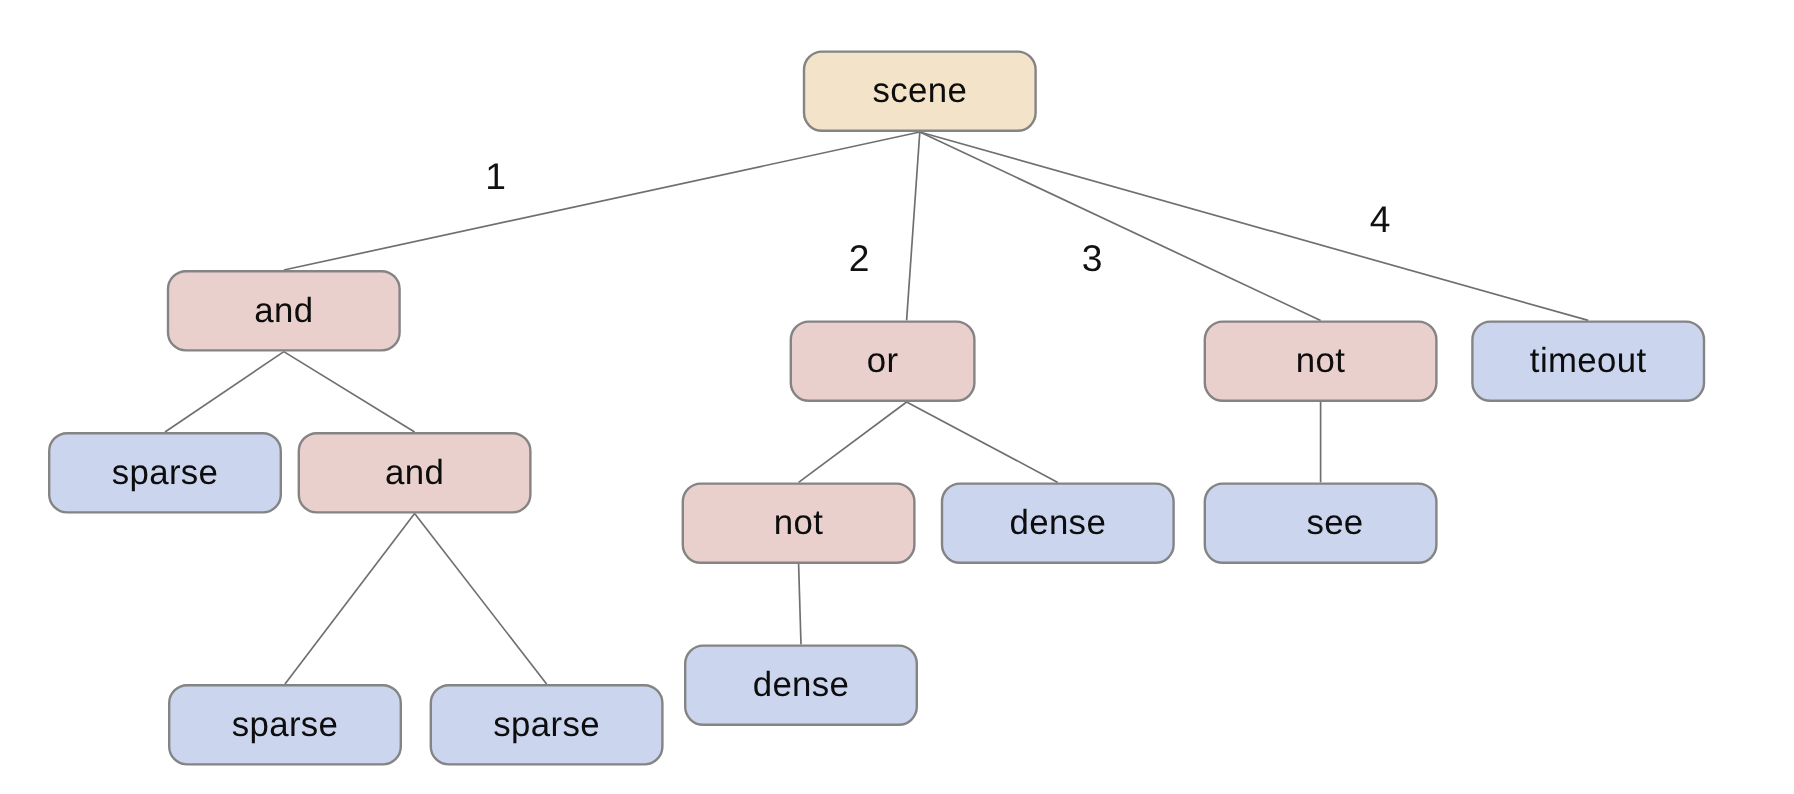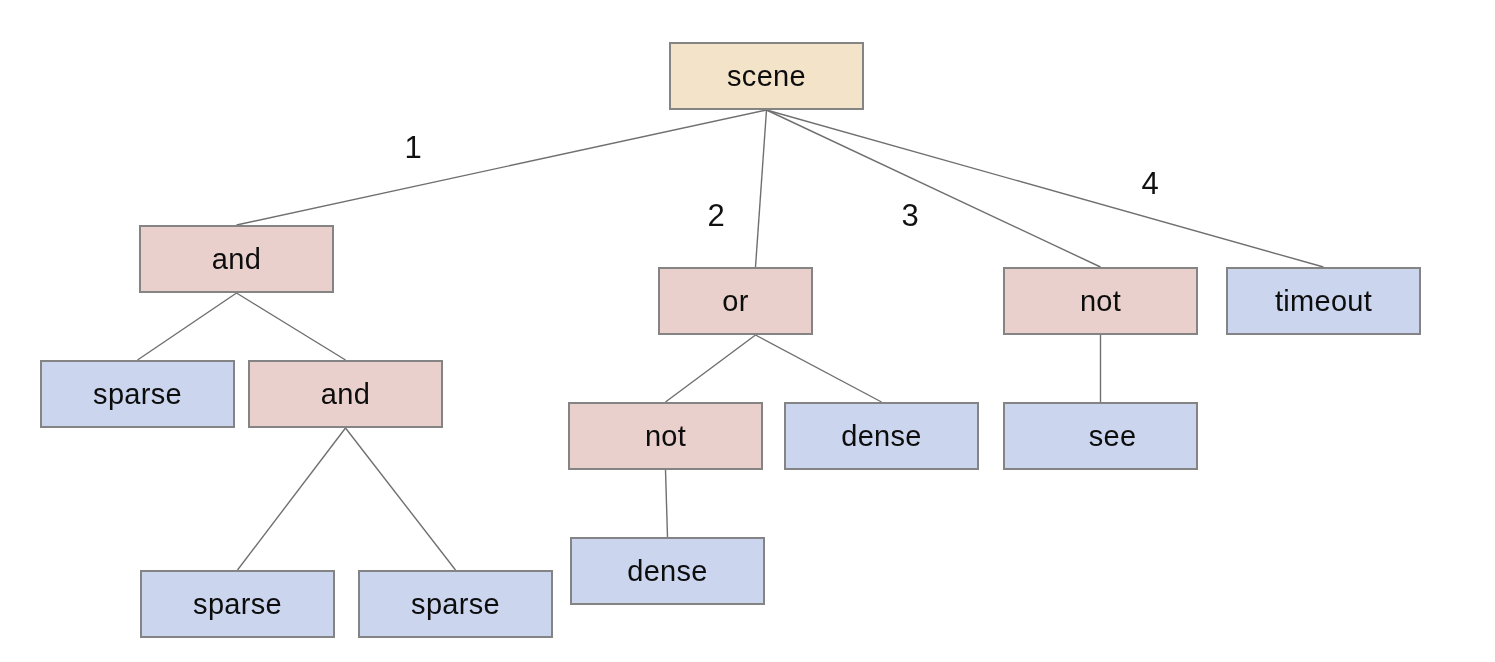--- a/index.html
+++ b/index.html
@@ -19,21 +19,21 @@
     position: absolute;
     left: 0;
     top: 0;
     width: 1495px;
     height: 662px;
   }
   .node {
     position: absolute;
     box-sizing: border-box;
     border: 2px solid #848484;
-    border-radius: 0;
+    border-radius: 16px;
     display: flex;
     align-items: center;
     justify-content: center;
     font-size: 29px;
     color: #0d0d0d;
     letter-spacing: 0.3px;
   }
   .edge-label {
     position: absolute;
     transform: translate(-50%, -50%);

